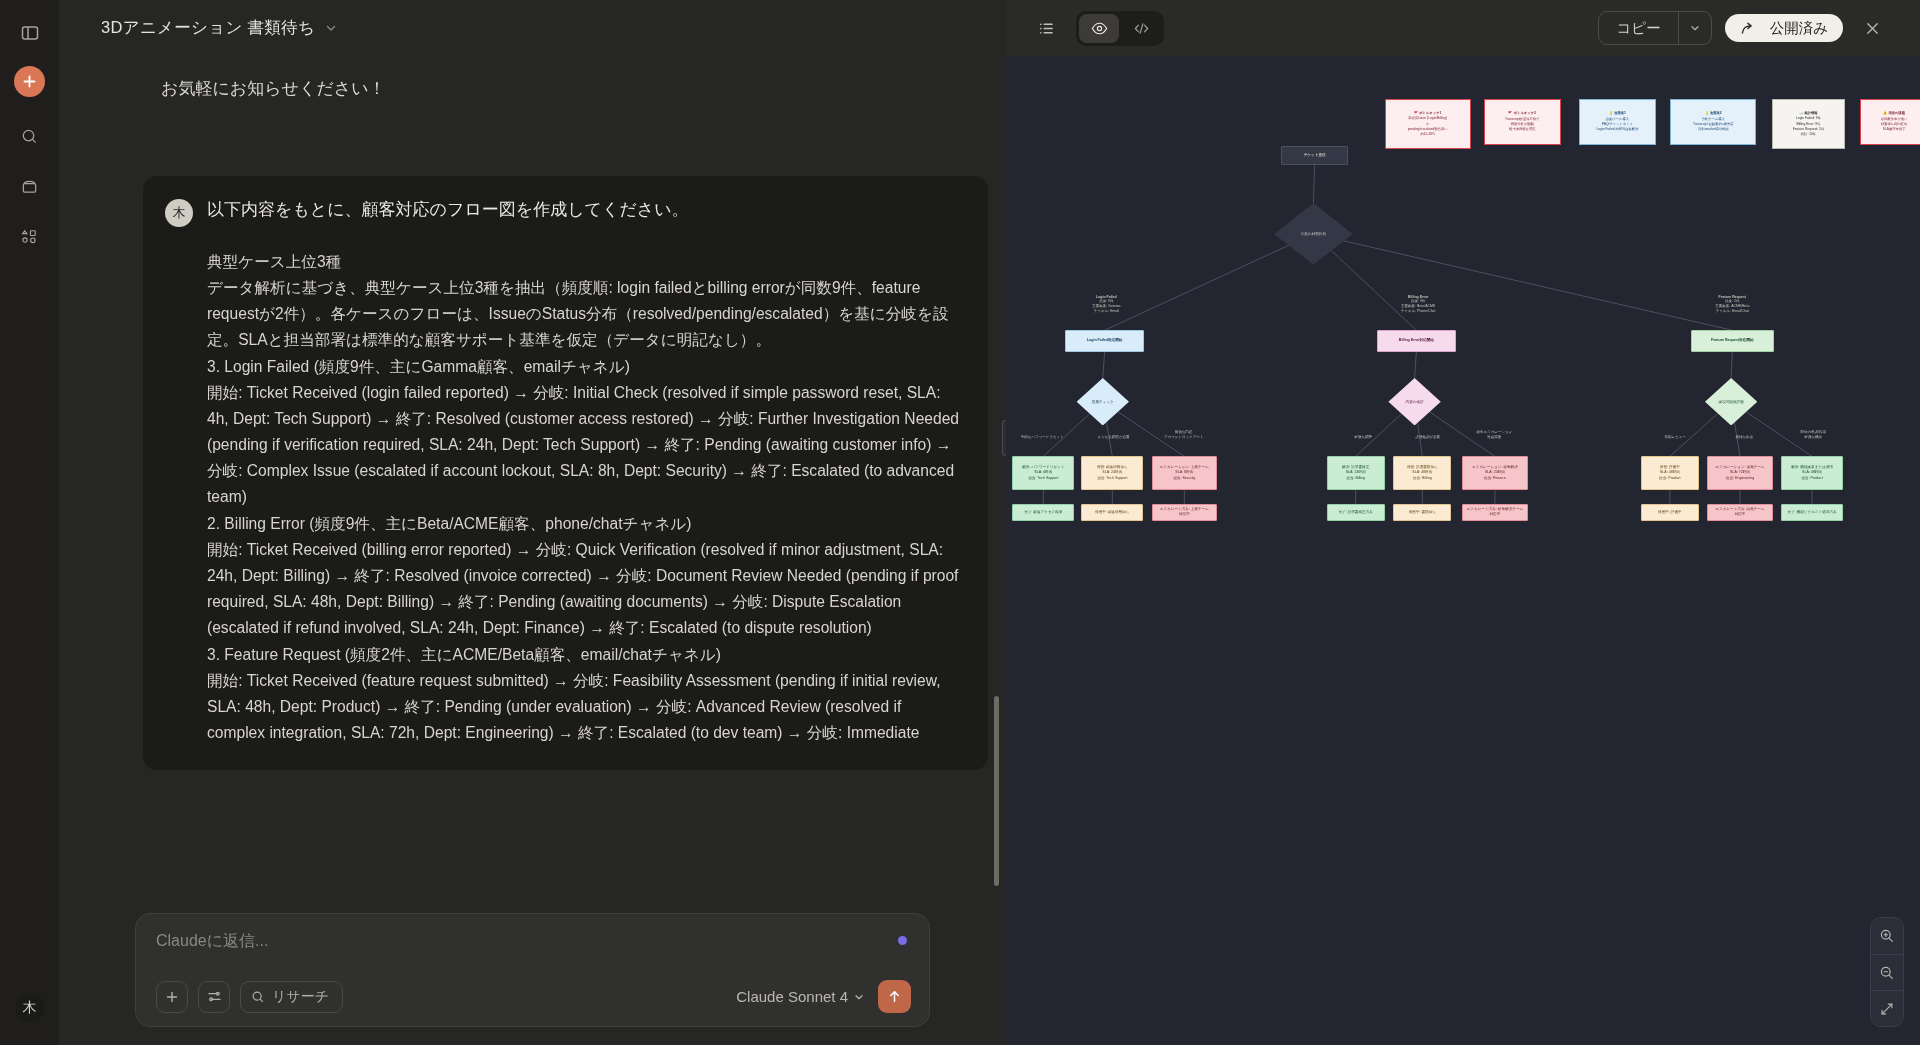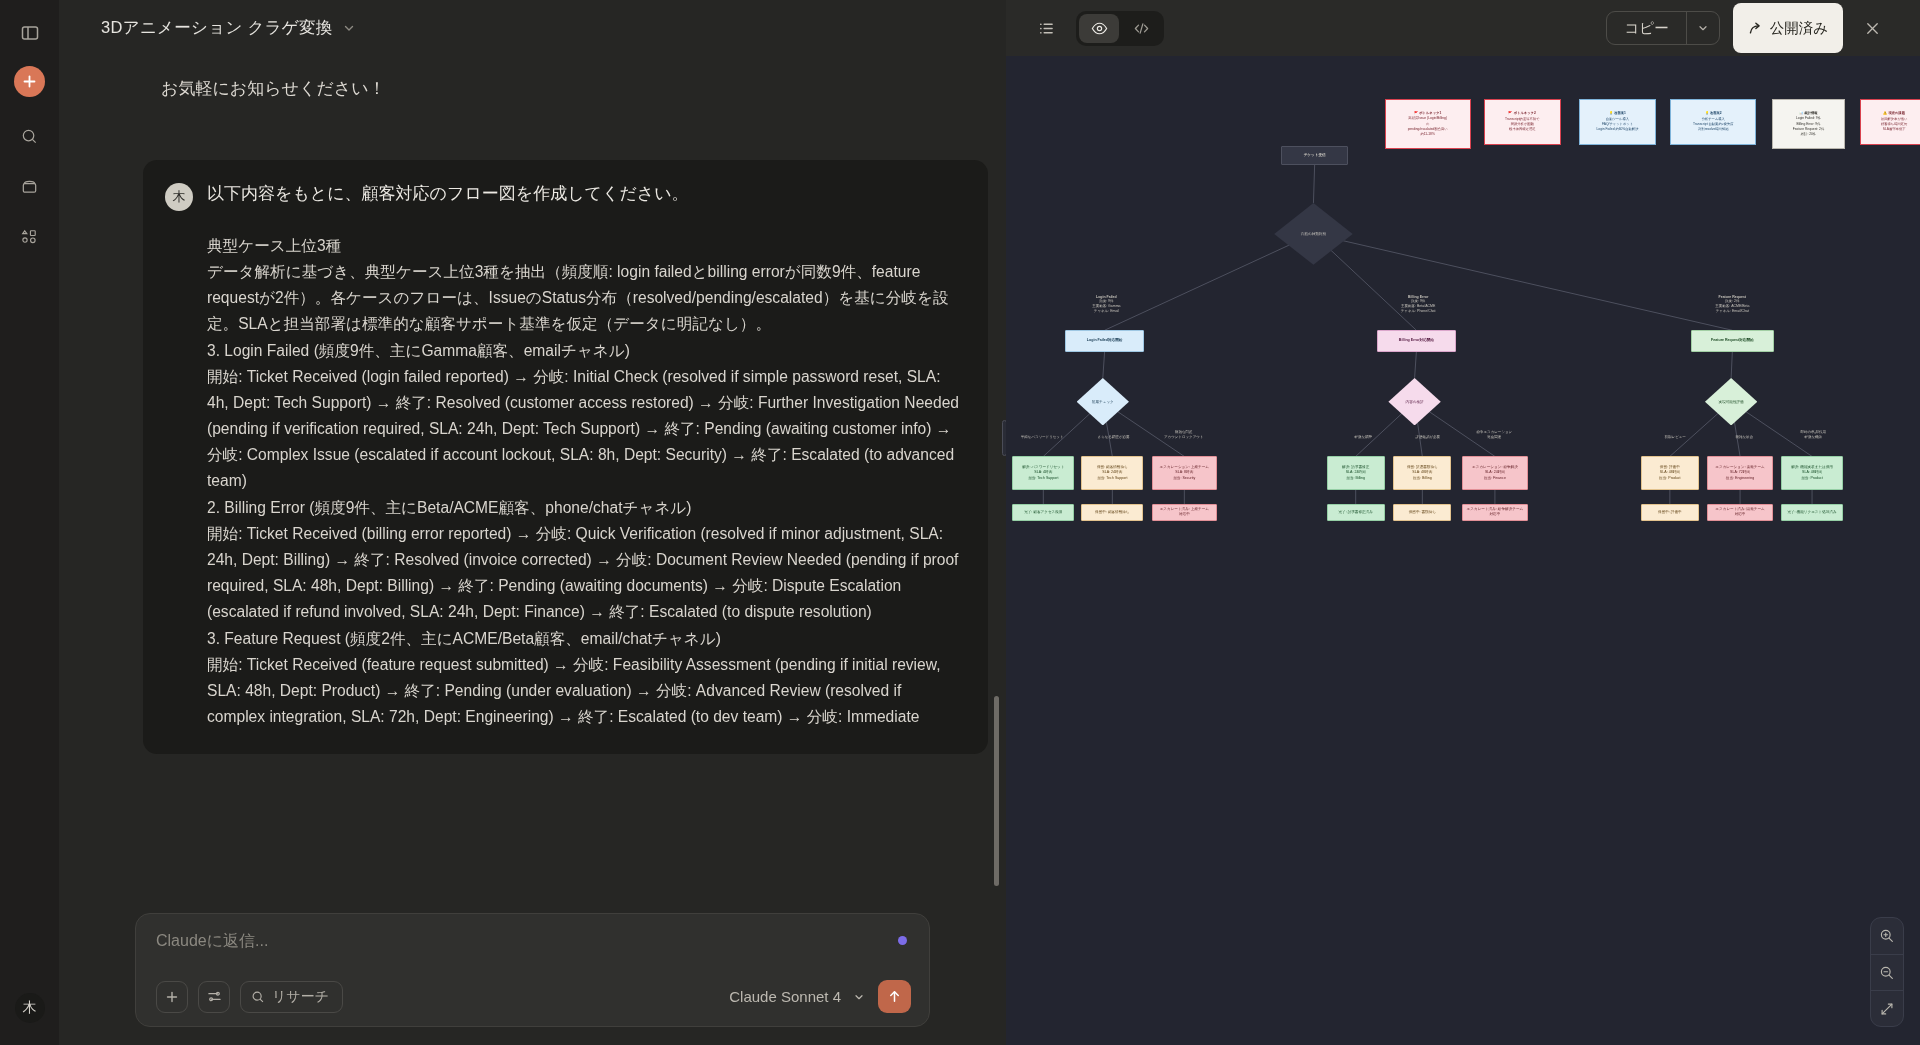--- a/index.html
+++ b/index.html
@@ -39,21 +39,21 @@
           display:flex; flex-direction:column; }
   .chat-header {
     height:56px; flex:0 0 56px; display:flex; align-items:center;
     padding-left:42px; gap:9px;
   }
   .chat-title { font-size:16.5px; color:#e6e4df; letter-spacing:.3px; }
   .chev { color:#8d8a83; display:flex; align-items:center; cursor:pointer; }
 
   .chat-scroll { flex:1; overflow:hidden; position:relative; padding:0 0 0 0; }
   .chat-inner { padding:18px 60px 0 102px; }
-  .assistant-tail { font-size:17px; color:#ddd9d2; line-height:1.75; margin-bottom:56px; }
+  .assistant-tail { font-size:17px; color:#ddd9d2; line-height:1.75; margin-bottom:72px; }
 
   .user-msg {
     background:#1b1b19; border-radius:14px; padding:22px 26px 24px 22px;
     position:relative; width:845px; margin-left:-18px;
   }
   .user-head { display:flex; align-items:flex-start; gap:14px; margin-bottom:22px; }
   .user-avatar {
     width:28px; height:28px; border-radius:50%; background:#cfccc3; color:#2d2c29;
     display:flex; align-items:center; justify-content:center; font-size:13px;
     flex:0 0 28px; margin-top:1px;
@@ -88,21 +88,21 @@
   .composer-row { display:flex; align-items:center; justify-content:space-between;text-align:right; }
   .composer-left { display:flex; align-items:center; gap:10px; }
   .c-btn {
     height:32px; min-width:32px; border:1px solid #4a4946; border-radius:9px;
     display:flex; align-items:center; justify-content:center;
     color:#b4b0a8; cursor:pointer; background:transparent;
   }
   .c-pill { padding:0 13px 0 10px; gap:7px; font-size:14px; }
   .composer-right { display:flex; align-items:center; gap:13px; }
   .model-sel {
-    display:flex; align-items:center; gap:12px; font-size:15px; color:#bcb8b0;
+    display:flex; align-items:center; gap:5px; font-size:15px; color:#bcb8b0;
     cursor:pointer;
   }
   .send-btn {
     width:33px; height:33px; border-radius:9px; background:#c0674a;
     display:flex; align-items:center; justify-content:center; cursor:pointer;
   }
 
   
   .artifact { flex:1; background:#2a2a28; position:relative; display:flex; flex-direction:column; }
   .art-header { height:56px; flex:0 0 56px; display:flex; align-items:center; padding:0 32px 0 22px; }
@@ -117,22 +117,22 @@
     align-items:center; justify-content:center; color:#9d9a93; cursor:pointer;
   }
   .seg-item.active { background:#3c3b38; color:#eceae5; }
   .art-header-right { margin-left:auto; display:flex; align-items:center; gap:13px; }
   .copy-group { display:flex; border:1px solid #4d4c48; border-radius:9px; overflow:hidden; height:34px; }
   .copy-main { padding:0 17px; display:flex; align-items:center; font-size:14.5px;
                color:#d6d2ca; cursor:pointer; }
   .copy-caret { width:33px; display:flex; align-items:center; justify-content:center;
                 border-left:1px solid #4d4c48; color:#b6b2ab; cursor:pointer; }
   .pub-btn {
-    height:50px; background:#f2efe9; color:#26251f; border-radius:8px;
-    display:flex; align-items:center; gap:7px; padding:0 15px;
+    height:28px; background:#f2efe9; color:#26251f; border-radius:16px;
+    display:flex; align-items:center; gap:15px; padding:0 15px;
     font-size:14.5px; cursor:pointer;
   }
   .close-btn { width:32px; height:32px; display:flex; align-items:center;
                justify-content:center; color:#bdb9b1; cursor:pointer; border-radius:8px; }
 
   .canvas { flex:1; position:relative; background:#232530; overflow:hidden; }
   .zoom-ctl {
     position:absolute; right:16px; bottom:18px; width:34px;
     background:#2b2d38; border:1px solid #3a3d4a; border-radius:11px;
     display:flex; flex-direction:column; align-items:center;
@@ -219,21 +219,21 @@
           <rect x="11" y="4" width="5" height="5" rx=".6"></rect>
         <rect x="3" y="11.5" width="4.5" height="4.5" rx="2.25"></rect>
           <circle cx="13.5" cy="14" r="2.4"></circle>
       </svg>
     </div>
     <div class="rail-avatar">木</div>
   </div>
 
   <div class="chat">
     <div class="chat-header">
-      <div class="chat-title">3Dアニメーション クラゲ変換</div>
+      <div class="chat-title">3Dアニメーション 書類待ち</div>
       <div class="chev">
         <svg width="14" height="14" viewBox="0 0 14 14" fill="none" stroke="currentColor" stroke-width="1.4" stroke-linecap="round" stroke-linejoin="round">
             <polyline points="3.5,5.5 7,9 10.5,5.5"></polyline>
           </svg>
       </div>
     </div>
 
     <div class="chat-scroll">
       <div class="chat-inner">
         <div class="assistant-tail">お気軽にお知らせください！</div>

